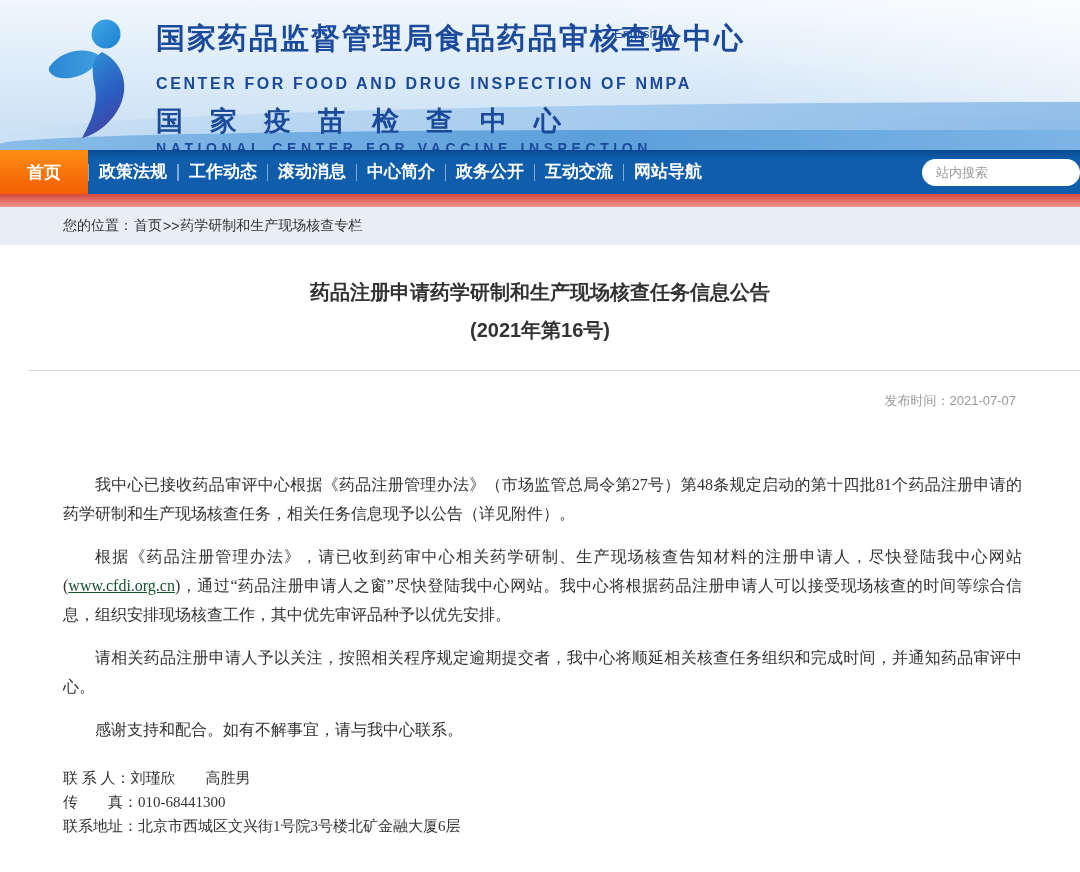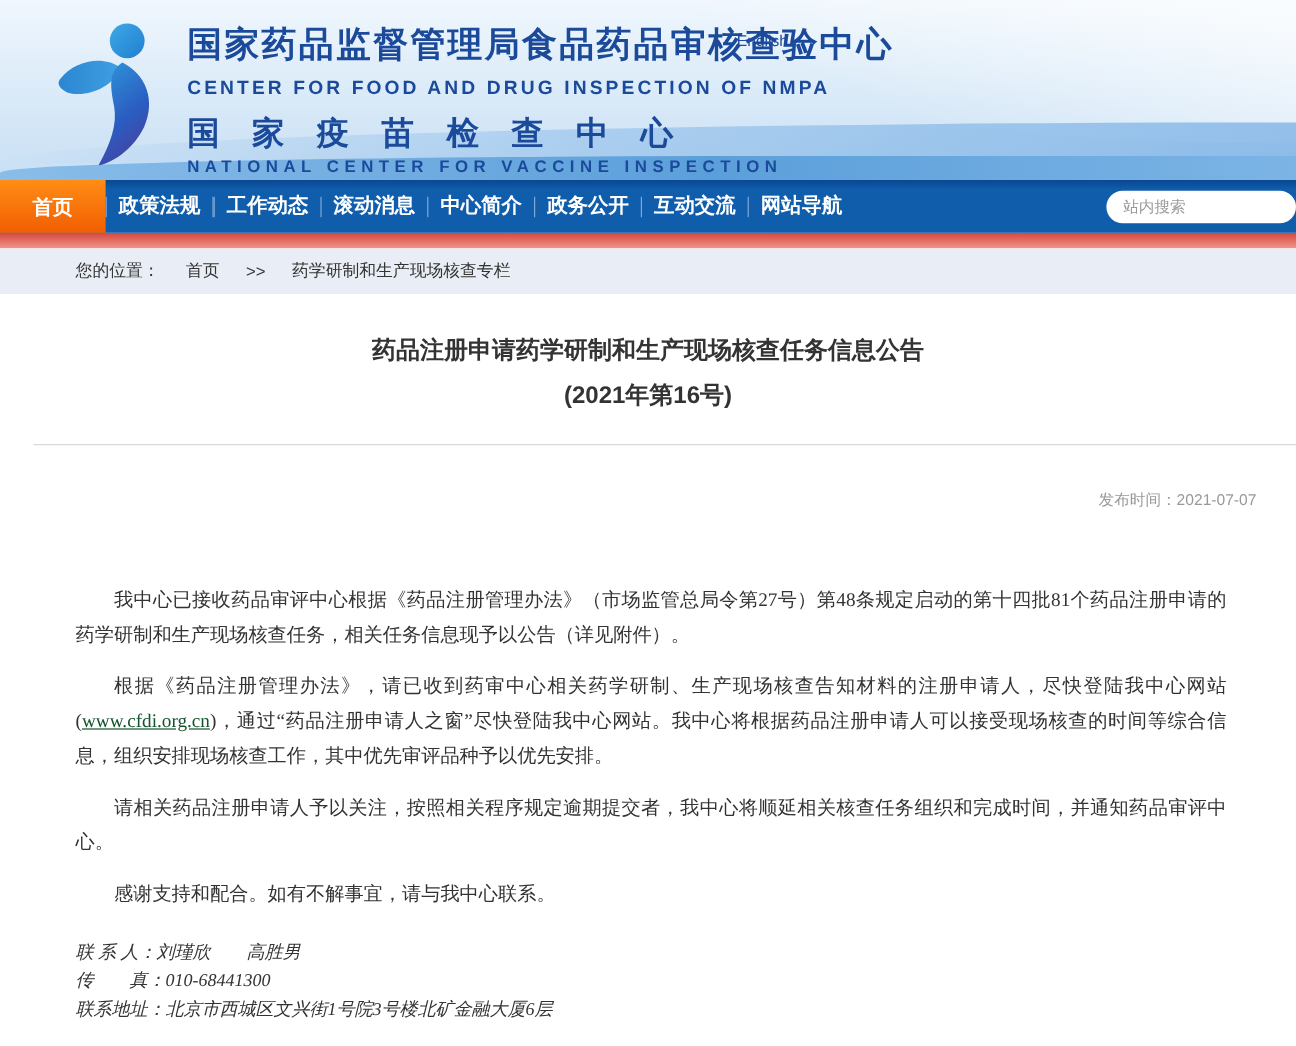--- a/index.html
+++ b/index.html
@@ -23,21 +23,21 @@
   }
   .wave-c {
     position:absolute; bottom:0; left:0; width:100%; height:20px;
     background:linear-gradient(90deg,#8abde9 0%,#5b9fda 55%,#7cb4e5 100%);
     border-top-left-radius:60% 14px; pointer-events:none;
   }
   .header-inner { position:relative; display:flex; align-items:flex-start; padding:14px 0 0 44px; }
   .logo-box { width:104px; height:124px; flex:0 0 auto; margin-right:8px; }
   .org-titles { padding-top:8px; color:#1b4a9b; }
   .org-zh { font-size:29px; font-weight:bold; letter-spacing:2px; line-height:32px; }
-  .org-en { font-size:16px; font-weight:bold; letter-spacing:2.6px; line-height:24px; margin-top:8px; }
+  .org-en { font-size:16px; font-weight:bold; letter-spacing:2.6px; line-height:24px; margin-top:18px; }
   .sub-zh { font-size:27px; font-weight:bold; letter-spacing:27px; line-height:34px; margin-top:8px; white-space:nowrap; }
   .sub-en { font-size:14px; font-weight:bold; letter-spacing:4.6px; line-height:20px; }
   .english-link { position:absolute; top:26px; left:614px; font-size:13px; color:#1b4a9b; cursor:pointer; }
 
   
   .nav {
     height:44px; background:linear-gradient(180deg,#0a4792 0%,#0f5dab 18%,#0f5dab 100%);
     display:flex; align-items:center; position:relative;
   }
   .nav-tab-active {
@@ -55,42 +55,42 @@
     width:158px; height:27px; border:none; outline:none; border-radius:14px;
     background:#ffffff; font-size:13px; color:#333; padding:0 14px;
     font-family:"Liberation Sans","DejaVu Sans",sans-serif;
   }
   .search-input::placeholder { color:#999; }
 
   
   .red-strip { height:13px; background:linear-gradient(180deg,#d6473d 0%,#e16a60 45%,#ef968d 100%); }
   .breadcrumb {
     height:38px; background:#e9edf5; display:flex; align-items:center;
-    padding-left:63px; font-size:14px; color:#333; gap:22px;
+    padding-left:63px; font-size:14px; color:#333; gap:1px;
   }
   .breadcrumb .crumb-link { cursor:pointer; }
 
   
   .article { background:#ffffff; }
   .article-title {
     text-align:center; padding-top:28px; font-size:20px; font-weight:bold;
     color:#333; line-height:38px; font-family:"Liberation Sans","DejaVu Sans",sans-serif;
   }
   .divider { margin:21px 0 0 28px; border-top:1px solid #d8d8d8; }
-  .pub-date { text-align:right; padding-right:33px; margin-top:37px; font-size:13px; color:#999; }
+  .pub-date { text-align:right; padding-right:64px; margin-top:21px; font-size:13px; color:#999; }
 
   .body-text { margin-top:60px; font-family:"Liberation Serif","DejaVu Serif",serif; }
   .para {
     margin:0 58px 14px 63px; text-indent:2em; font-size:16px; color:#333;
     line-height:29px; text-align:justify;
   }
   .site-link { color:#14532d; text-decoration:underline; cursor:pointer; }
 
   .contact-block { margin:22px 58px 0 63px; font-size:15px; color:#333; }
-  .contact-line { line-height:24px;font-style:italic; }
+  .contact-line { line-height:24px; }
 </style>
 </head>
 <body>
 
 <div class="page">
 
   <div class="header">
     <div class="wave-a"></div>
     <div class="wave-b"></div>
     <div class="wave-c"></div>

